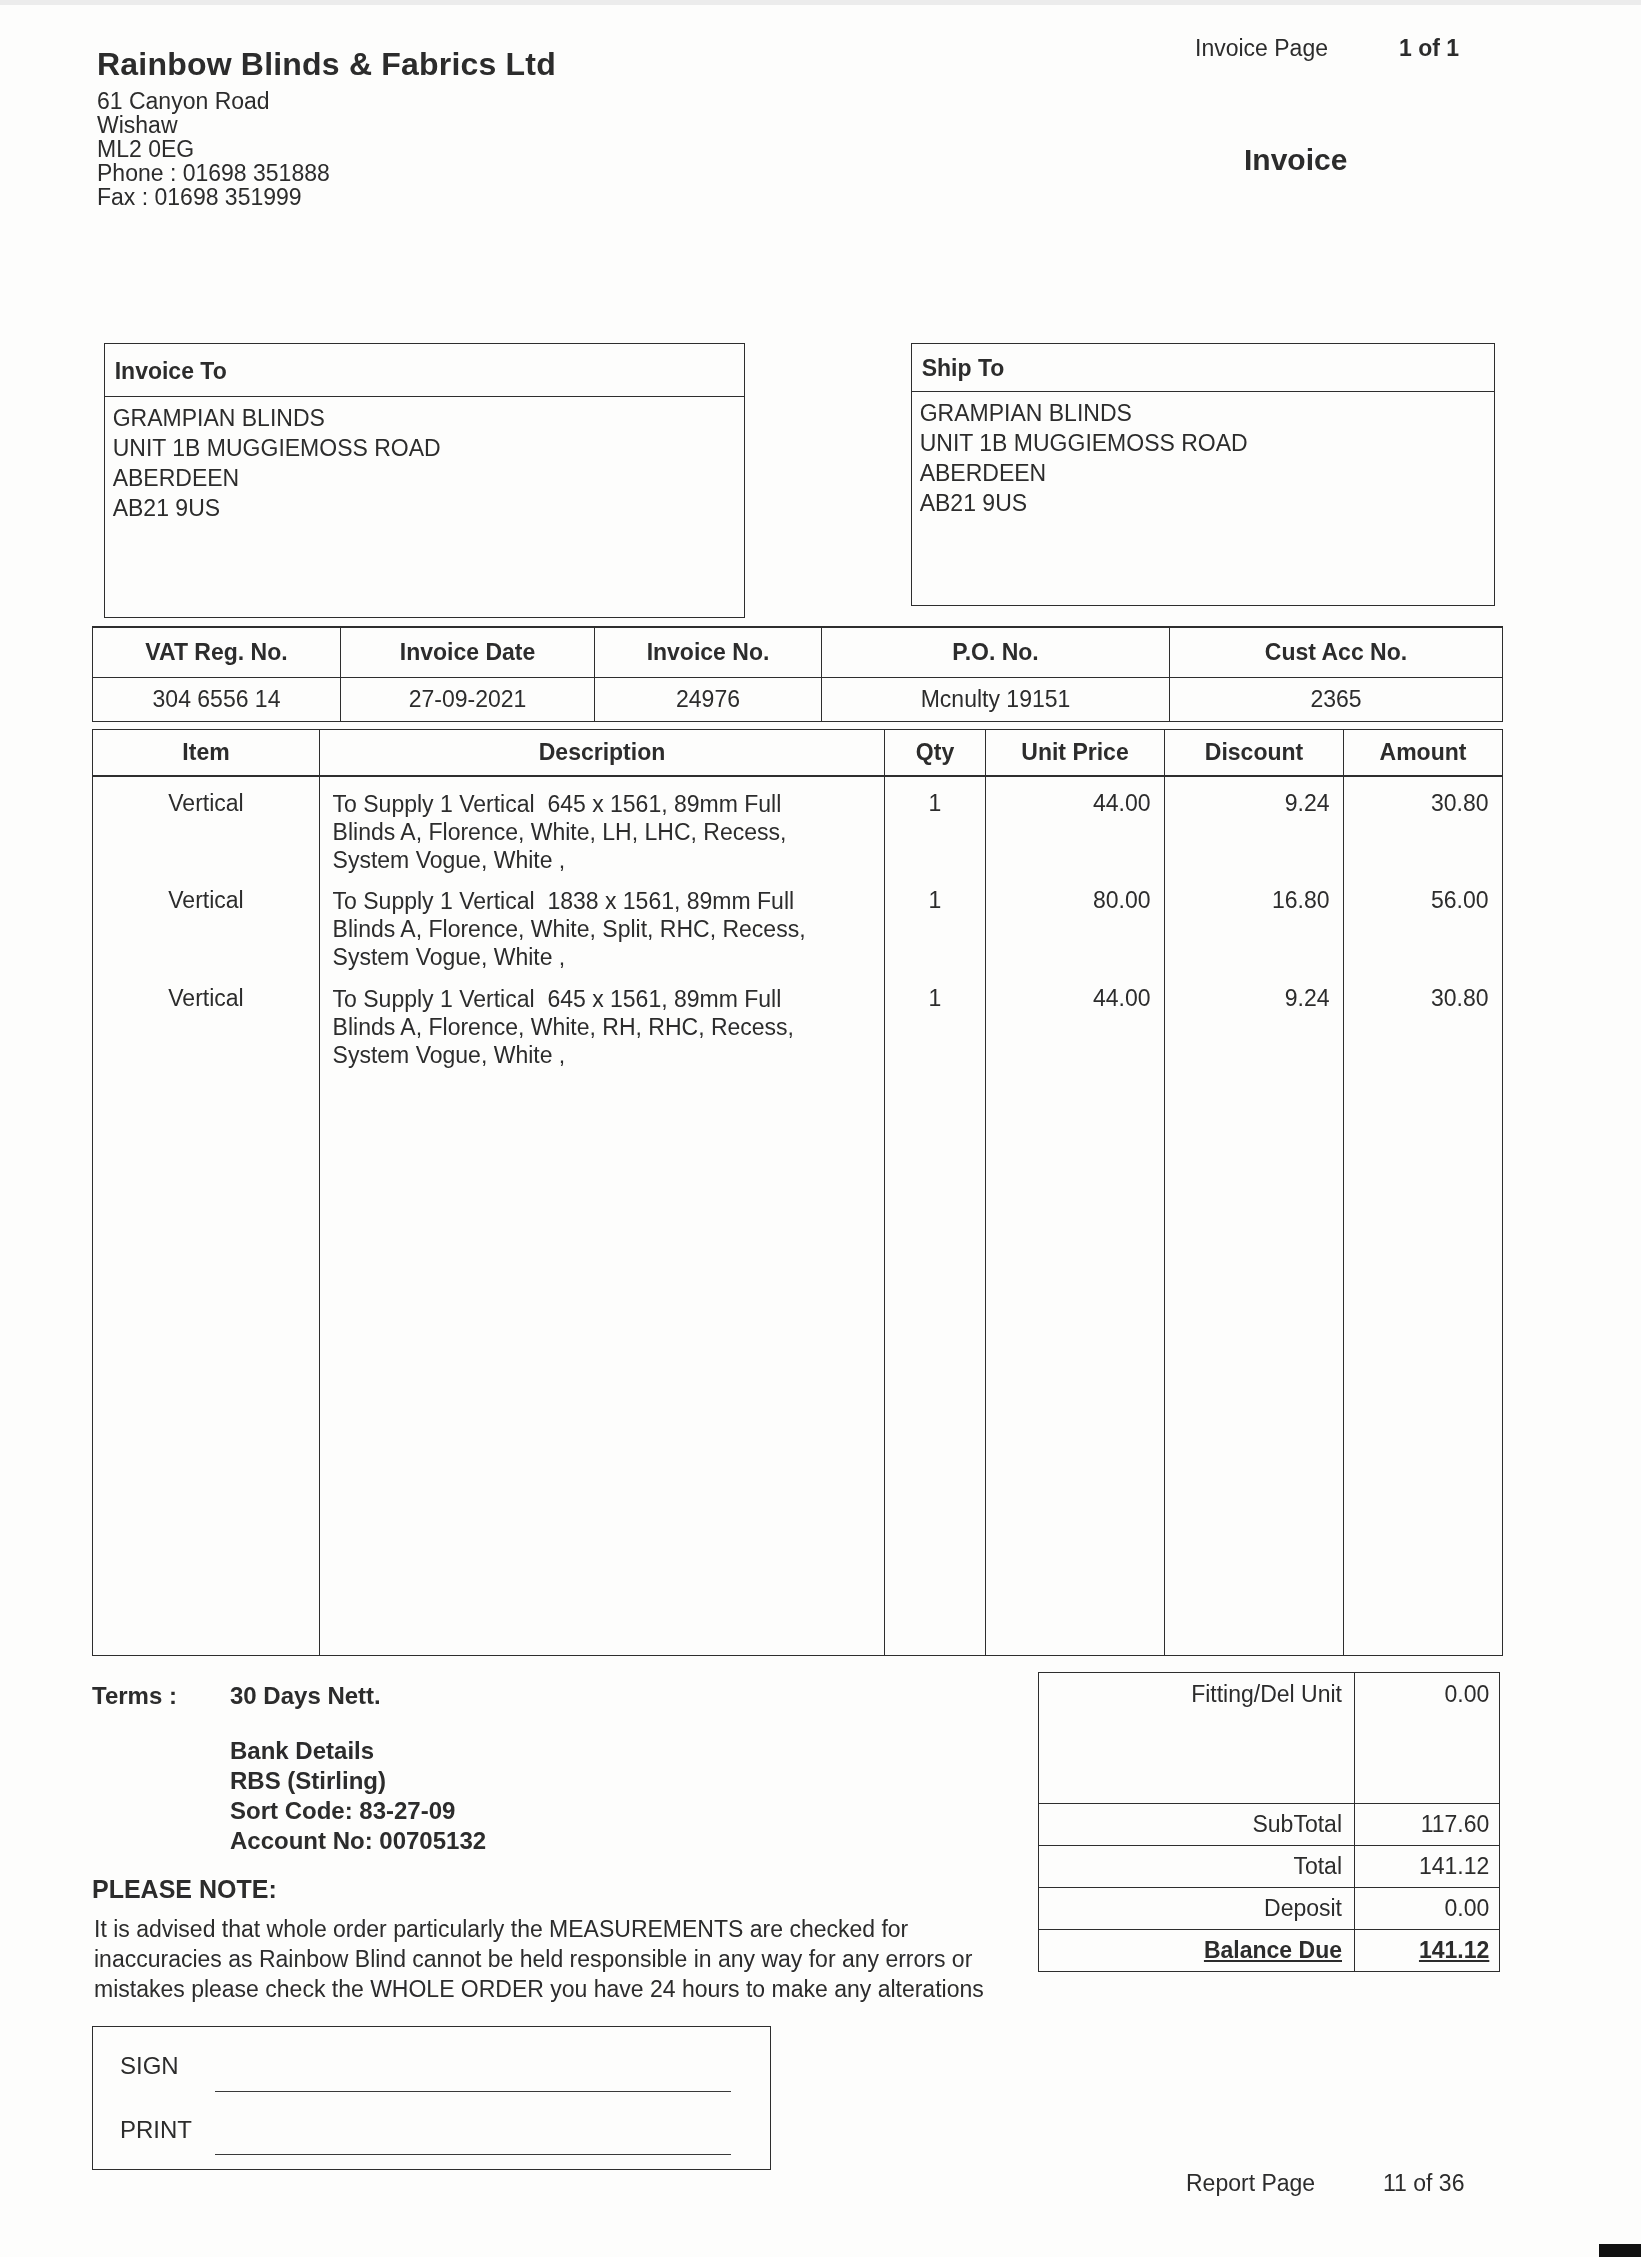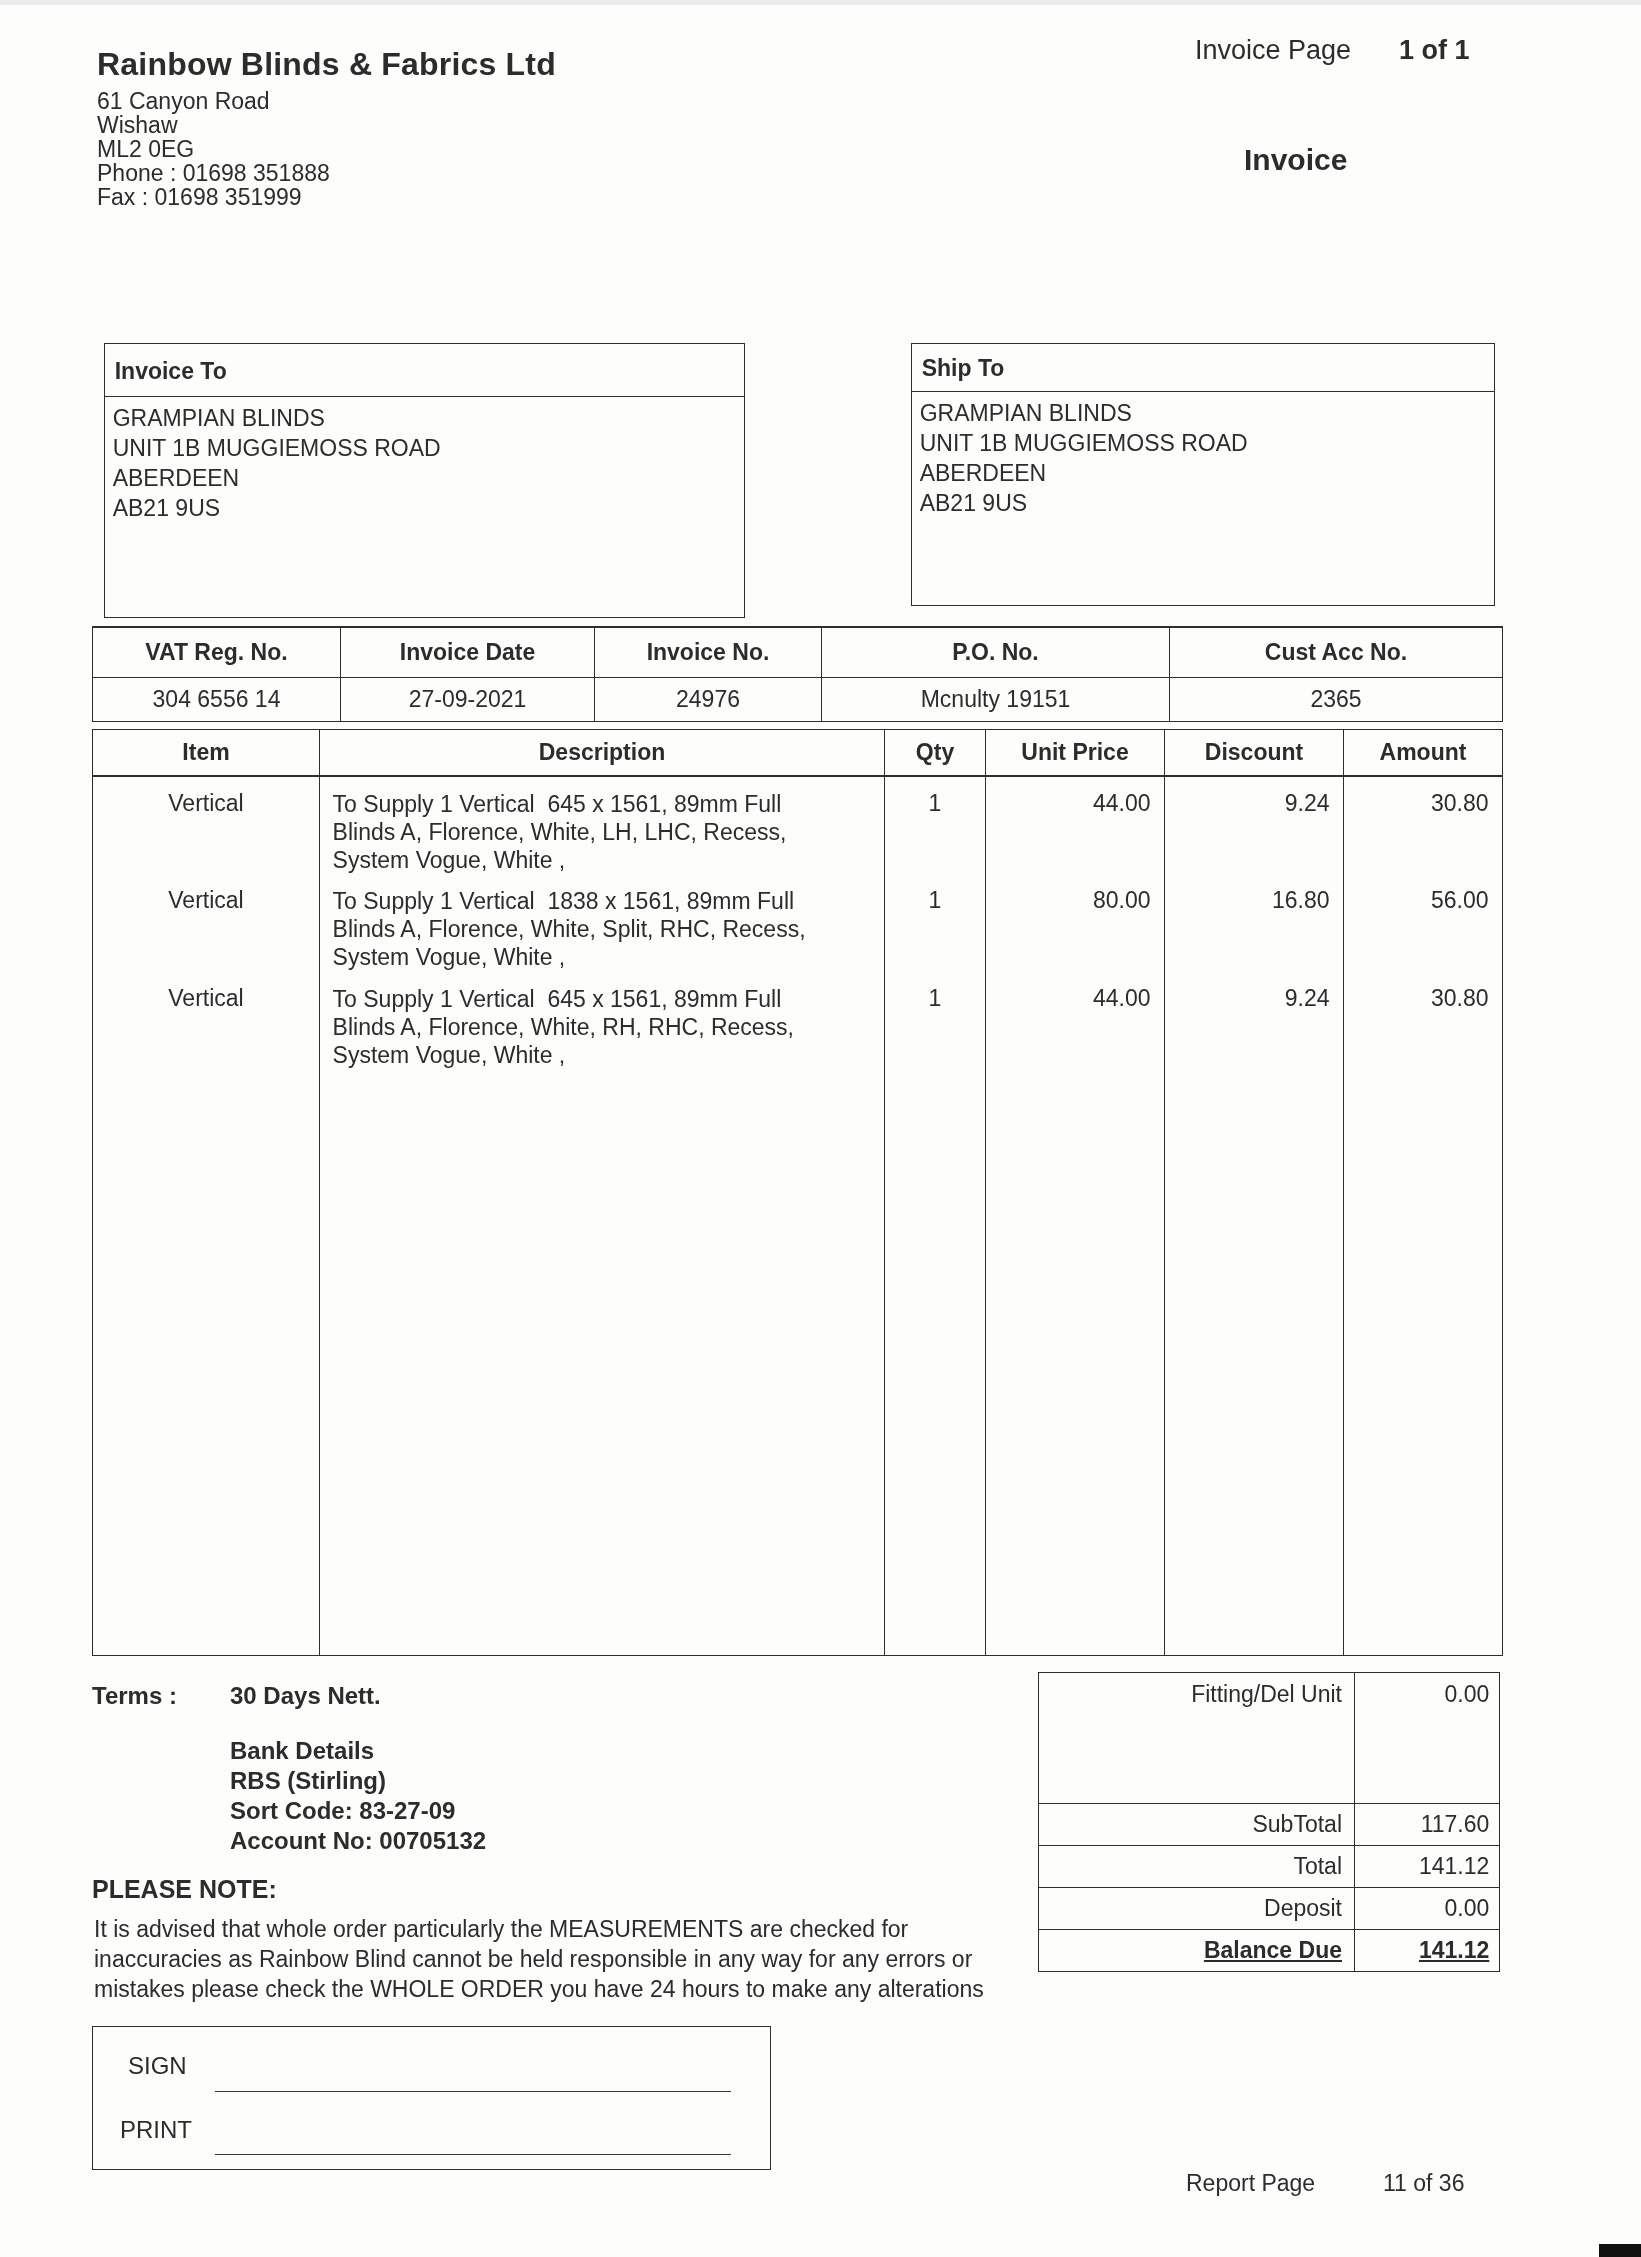--- a/index.html
+++ b/index.html
@@ -16,21 +16,21 @@
 
   
   .scan-top-edge{left:0;top:0;width:1641px;height:4.8px;background:#ececec;}
   .scan-corner{left:1599px;top:2244px;width:42px;height:13.5px;background:#111;}
 
   
   .company-name{left:97px;top:46px;font-size:32px;font-weight:bold;letter-spacing:0.2px;}
   .company-addr{left:97px;top:89px;font-size:23px;line-height:24px;}
 
   
-  .inv-page{left:1195px;top:35px;font-size:27px;}
+  .inv-page{left:1195px;top:35px;font-size:23px;}
   .inv-page .val{position:absolute;left:204px;top:0;white-space:nowrap;font-weight:bold;}
   .inv-title{left:1244px;top:143px;font-size:30px;font-weight:bold;}
 
   
   .addr-box{background:transparent;}
   .addr-box .hdr{border-bottom:1.9px solid #2e2e2e;font-weight:bold;font-size:23px;padding:13.5px 0 11.6px 9.7px;}
   .addr-box .lines{padding:5.8px 9.7px 0 7.7px;font-size:23px;line-height:30px;}
   .inv-to{left:104px;top:343px;width:639px;height:273px;}
   .ship-to{left:911px;top:343px;width:582px;height:261px;}
   .ship-to .hdr{padding-top:10.6px;padding-bottom:9.7px;}
@@ -68,21 +68,21 @@
   
   .terms{left:92px;top:1682px;font-size:24px;font-weight:bold;}
   .terms .val{position:absolute;left:138px;top:0;white-space:nowrap;}
   .bank{left:230px;top:1736px;font-size:24px;font-weight:bold;line-height:30px;}
   .please-note{left:92px;top:1875px;font-size:25px;font-weight:bold;}
   .note-body{left:94px;top:1914px;width:917px;font-size:23px;line-height:30px;white-space:pre-wrap;}
 
   
   .sign-box{left:92px;top:2026px;width:677px;height:142px;}
   .sign-box .lab{position:absolute;left:27px;font-size:24px;}
-  .sign-lab{top:25px;margin-left:8px;}
+  .sign-lab{top:25px;}
   .print-lab{top:89px;}
   .sig-line{position:absolute;left:122px;width:516px;border-bottom:1.9px solid #3a3a3a;height:0;}
   .line-sign{top:64px;}
   .line-print{top:127px;}
 
   
   .report-page{left:1186px;top:2170px;font-size:23px;}
   .report-page .val{position:absolute;left:197px;top:0;white-space:nowrap;}
 </style>
 </head>

